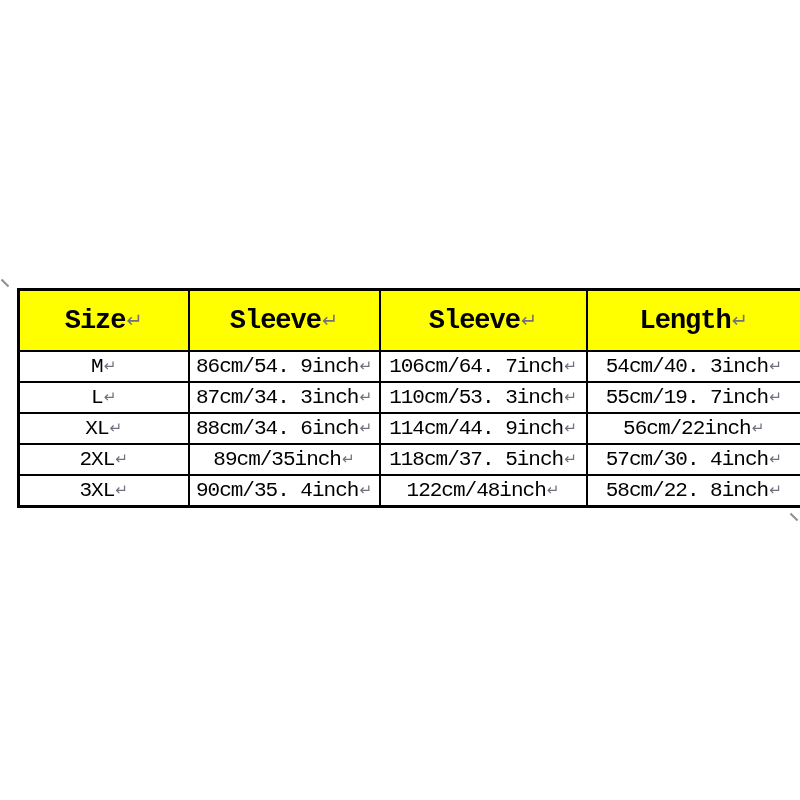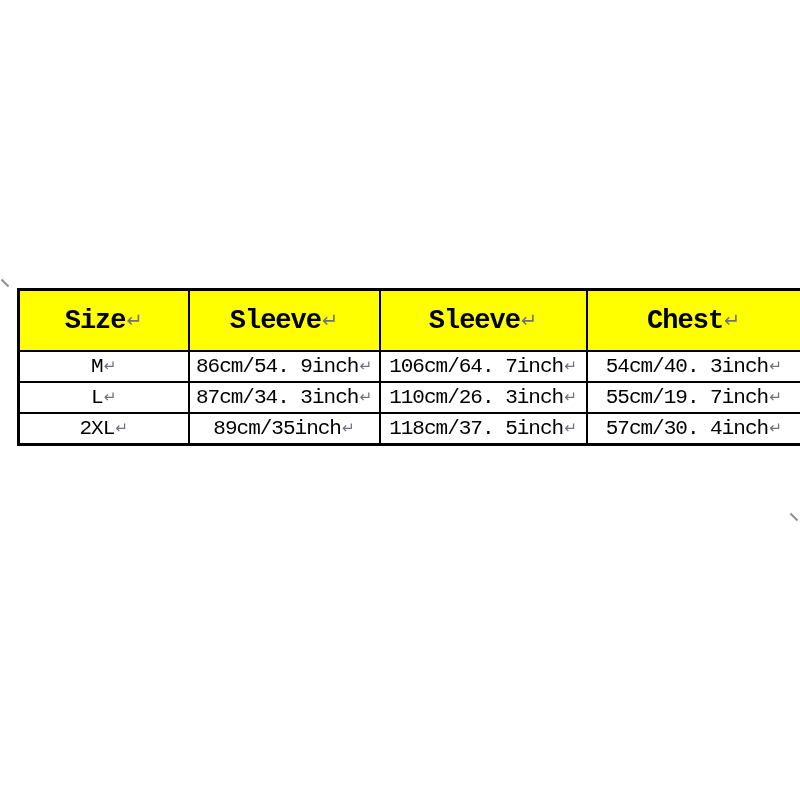--- a/index.html
+++ b/index.html
@@ -83,39 +83,51 @@
       <col class="c1">
         <col class="c2">
         <col class="c3">
         <col class="c4">
     </colgroup>
     <thead>
       <tr>
           <th><span>Size</span><span class="ret">↵</span></th>
           <th><span>Sleeve</span><span class="ret">↵</span></th>
           <th><span>Sleeve</span><span class="ret">↵</span></th>
-          <th><span>Chest</span><span class="ret">↵</span></th>
+          <th><span>Length</span><span class="ret">↵</span></th>
         </tr>
     </thead>
     <tbody>
         <tr>
           <td><span>M</span><span class="ret">↵</span></td>
           <td><span>86cm/54. 9inch</span><span class="ret">↵</span></td>
           <td><span>106cm/64. 7inch</span><span class="ret">↵</span></td>
           <td><span>54cm/40. 3inch</span><span class="ret">↵</span></td>
         </tr>
         <tr>
           <td><span>L</span><span class="ret">↵</span></td>
           <td><span>87cm/34. 3inch</span><span class="ret">↵</span></td>
-          <td><span>110cm/26. 3inch</span><span class="ret">↵</span></td>
+          <td><span>110cm/53. 3inch</span><span class="ret">↵</span></td>
           <td><span>55cm/19. 7inch</span><span class="ret">↵</span></td>
+        </tr>
+        <tr>
+          <td><span>XL</span><span class="ret">↵</span></td>
+          <td><span>88cm/34. 6inch</span><span class="ret">↵</span></td>
+          <td><span>114cm/44. 9inch</span><span class="ret">↵</span></td>
+          <td><span>56cm/22inch</span><span class="ret">↵</span></td>
         </tr>
         <tr>
           <td><span>2XL</span><span class="ret">↵</span></td>
           <td><span>89cm/35inch</span><span class="ret">↵</span></td>
           <td><span>118cm/37. 5inch</span><span class="ret">↵</span></td>
           <td><span>57cm/30. 4inch</span><span class="ret">↵</span></td>
+        </tr>
+        <tr>
+          <td><span>3XL</span><span class="ret">↵</span></td>
+          <td><span>90cm/35. 4inch</span><span class="ret">↵</span></td>
+          <td><span>122cm/48inch</span><span class="ret">↵</span></td>
+          <td><span>58cm/22. 8inch</span><span class="ret">↵</span></td>
         </tr>
       </tbody>
   </table>
 
   <div class="corner-mark br"></div>
 </div>
 
 </body></html>

